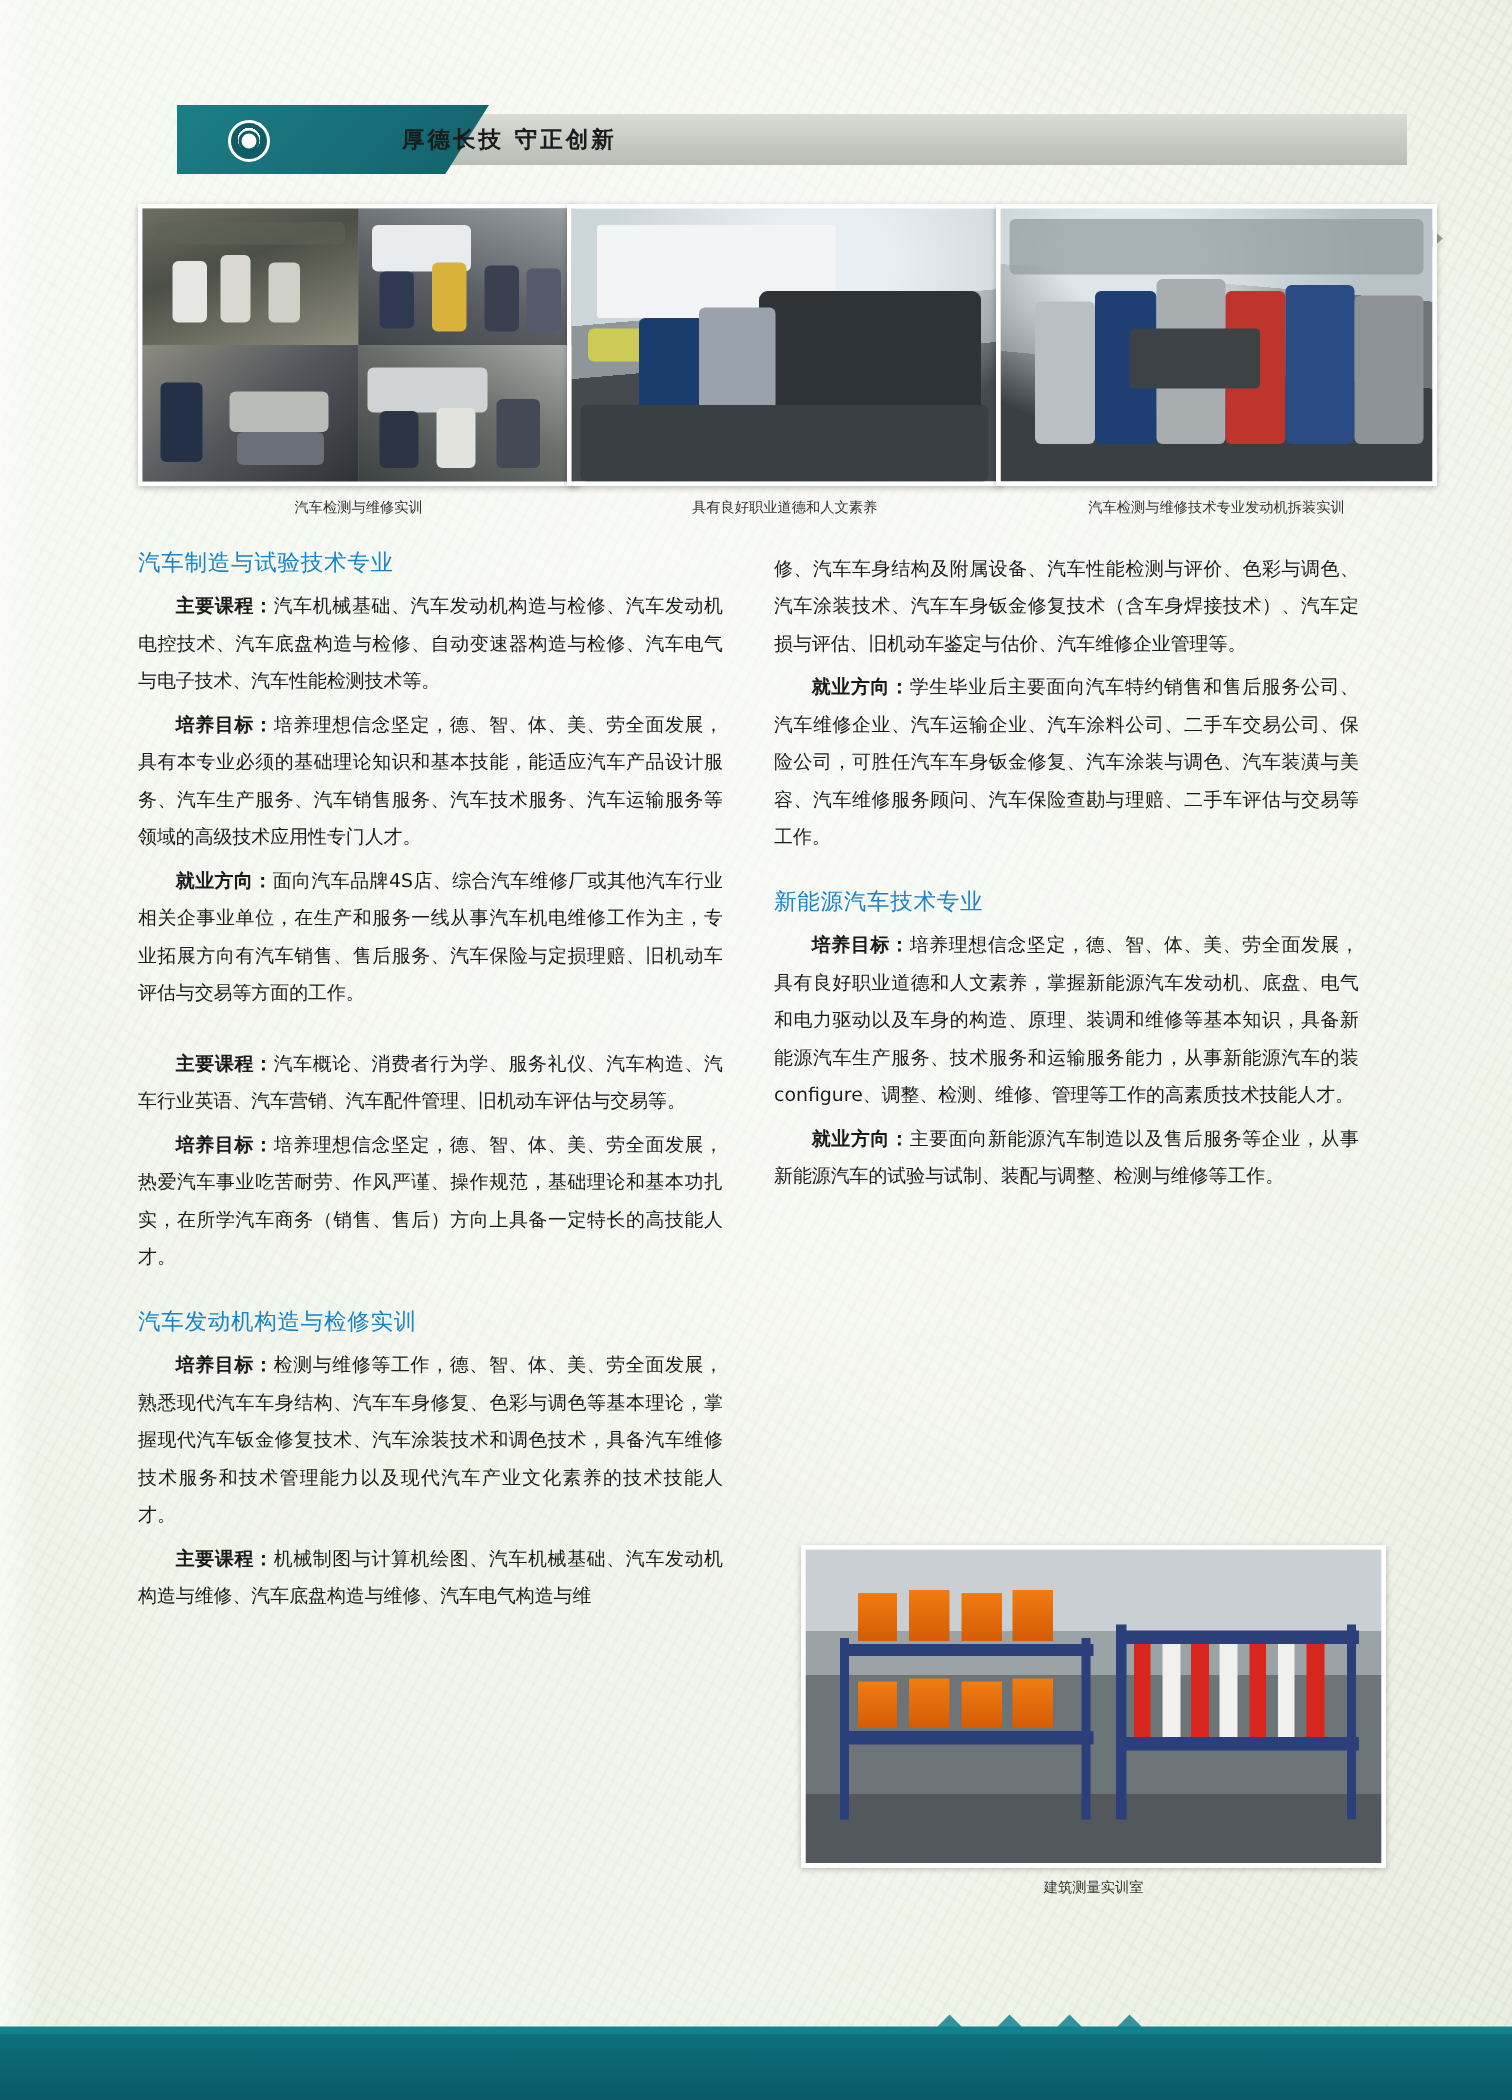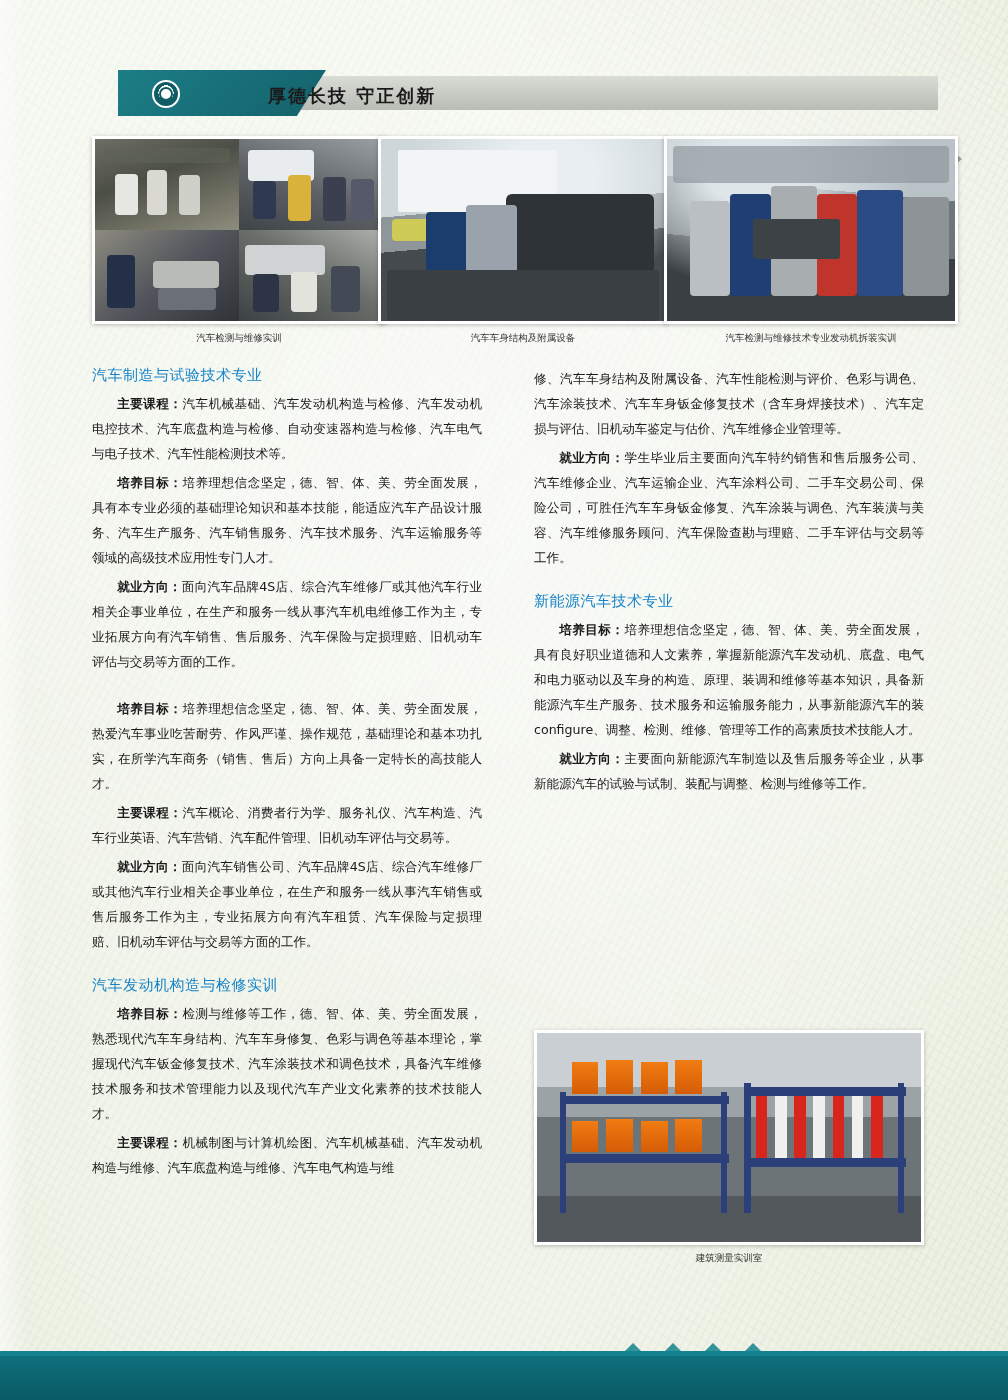--- a/index.html
+++ b/index.html
@@ -41,21 +41,21 @@
     position:absolute;left:152px;top:12px;width:28px;height:28px;border-radius:50%;
     background:radial-gradient(circle at 50% 45%, #fff 0 42%, #0f5c64 43% 100%);
     border:2px solid #fff;box-sizing:border-box;
   }
   .hdr-emblem:before{
     content:"";position:absolute;left:50%;top:50%;width:14px;height:14px;margin:-7px 0 0 -7px;
     border-radius:50%;border:2px solid #0f5c64;box-sizing:border-box;
   }
   .hdr-slogan{
     position:absolute;left:268px;top:84px;
-    font-size:18px;font-weight:bold;color:#1b1b1b;letter-spacing:2px;
+    font-size:15px;font-weight:bold;color:#1b1b1b;letter-spacing:2px;
     font-family:"DejaVu Sans","Liberation Sans",sans-serif;
   }
   .chev{
     position:absolute;top:80px;width:0;height:0;
     border-top:11px solid transparent;border-bottom:11px solid transparent;
     border-left:13px solid #9aa095;
   }
   .chev.c1{right:78px}.chev.c2{right:62px}.chev.c3{right:46px}
 
   
@@ -90,21 +90,21 @@
   }
   .photo3{
     background:
       radial-gradient(ellipse at 30% 18%, #dfe6ea 0 16%, rgba(0,0,0,0) 55%),
       linear-gradient(185deg,#b9c3c7 0 30%,#6f767a 30% 58%,#3a3f43 58% 100%);
   }
 
   
   .col{position:absolute;top:366px;width:390px;}
   .col-left{left:92px;}
-  .col-right{left:534px;}
+  .col-right{left:516px;}
 
   h2.sect{
     margin:0 0 6px 0;font-size:15px;font-weight:normal;color:#1884c7;
     letter-spacing:.5px;
   }
   .block{margin-bottom:22px;}
   p.para{
     margin:0 0 4px 0;font-size:12.6px;line-height:25px;color:#1a1a1a;
     text-align:justify;text-justify:inter-ideograph;text-indent:2em;
   }
@@ -204,48 +204,45 @@
       <div class="fig" style="left:8%;top:34%;width:14%;height:52%;background:#b9bfc3;"></div>
       <div class="fig" style="left:22%;top:30%;width:14%;height:56%;background:#1f3f74;"></div>
       <div class="fig" style="left:36%;top:26%;width:16%;height:60%;background:#a8adb0;"></div>
       <div class="fig" style="left:52%;top:30%;width:14%;height:56%;background:#c0352b;"></div>
       <div class="fig" style="left:66%;top:28%;width:16%;height:58%;background:#2b4b85;"></div>
       <div class="fig" style="left:82%;top:32%;width:16%;height:54%;background:#8d9396;"></div>
       <div class="fig" style="left:30%;top:44%;width:30%;height:22%;background:#3d4246;border-radius:3px;"></div>
     </div>
 
     <div class="cap c1">汽车检测与维修实训</div>
-    <div class="cap c2">汽车车身结构及附属设备</div>
+    <div class="cap c2">具有良好职业道德和人文素养</div>
     <div class="cap c3">汽车检测与维修技术专业发动机拆装实训</div>
   </div>
 
   <div class="col col-left">
 
     <div class="block">
       <h2 class="sect">汽车制造与试验技术专业</h2>
       <p class="para">
         <span class="lbl">主要课程：</span><span>汽车机械基础、汽车发动机构造与检修、汽车发动机电控技术、汽车底盘构造与检修、自动变速器构造与检修、汽车电气与电子技术、汽车性能检测技术等。</span>
       </p>
       <p class="para">
         <span class="lbl">培养目标：</span><span>培养理想信念坚定，德、智、体、美、劳全面发展，具有本专业必须的基础理论知识和基本技能，能适应汽车产品设计服务、汽车生产服务、汽车销售服务、汽车技术服务、汽车运输服务等领域的高级技术应用性专门人才。</span>
       </p>
       <p class="para">
         <span class="lbl">就业方向：</span><span>面向汽车品牌4S店、综合汽车维修厂或其他汽车行业相关企事业单位，在生产和服务一线从事汽车机电维修工作为主，专业拓展方向有汽车销售、售后服务、汽车保险与定损理赔、旧机动车评估与交易等方面的工作。</span>
       </p>
     </div>
 
     <div class="block">
       <p class="para">
+        <span class="lbl">主要课程：</span><span>汽车概论、消费者行为学、服务礼仪、汽车构造、汽车行业英语、汽车营销、汽车配件管理、旧机动车评估与交易等。</span>
+      </p>
+      <p class="para">
         <span class="lbl">培养目标：</span><span>培养理想信念坚定，德、智、体、美、劳全面发展，热爱汽车事业吃苦耐劳、作风严谨、操作规范，基础理论和基本功扎实，在所学汽车商务（销售、售后）方向上具备一定特长的高技能人才。</span>
-      </p>
-      <p class="para">
-        <span class="lbl">主要课程：</span><span>汽车概论、消费者行为学、服务礼仪、汽车构造、汽车行业英语、汽车营销、汽车配件管理、旧机动车评估与交易等。</span>
-      </p>
-      <p class="para">
-        <span class="lbl">就业方向：</span><span>面向汽车销售公司、汽车品牌4S店、综合汽车维修厂或其他汽车行业相关企事业单位，在生产和服务一线从事汽车销售或售后服务工作为主，专业拓展方向有汽车租赁、汽车保险与定损理赔、旧机动车评估与交易等方面的工作。</span>
       </p>
     </div>
 
     <div class="block">
       <h2 class="sect">汽车发动机构造与检修实训</h2>
       <p class="para">
         <span class="lbl">培养目标：</span><span>检测与维修等工作，德、智、体、美、劳全面发展，熟悉现代汽车车身结构、汽车车身修复、色彩与调色等基本理论，掌握现代汽车钣金修复技术、汽车涂装技术和调色技术，具备汽车维修技术服务和技术管理能力以及现代汽车产业文化素养的技术技能人才。</span>
       </p>
       <p class="para">
         <span class="lbl">主要课程：</span><span>机械制图与计算机绘图、汽车机械基础、汽车发动机构造与维修、汽车底盘构造与维修、汽车电气构造与维</span>

